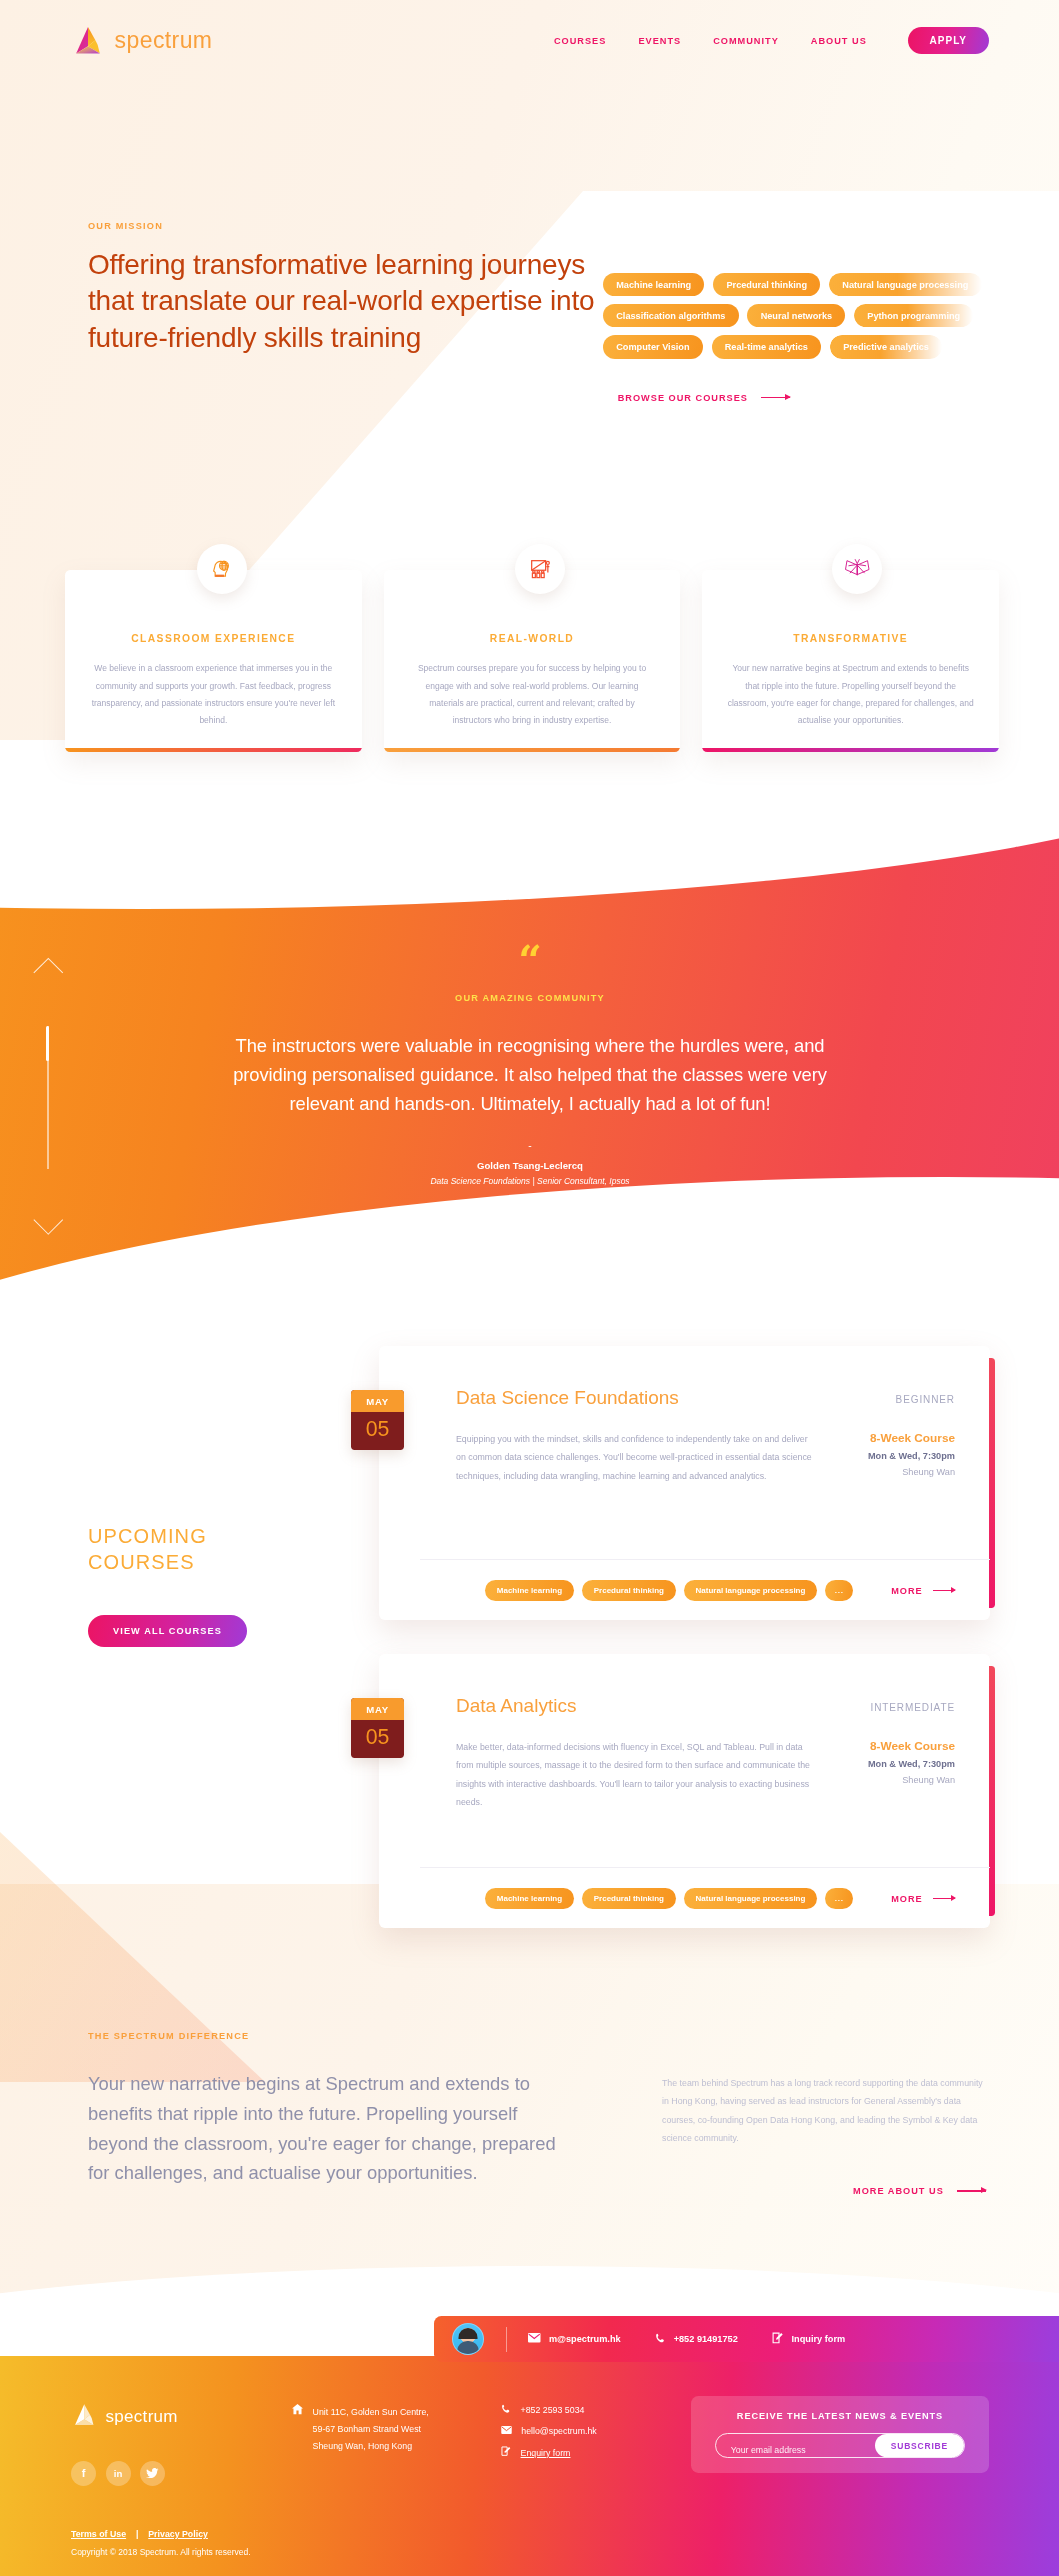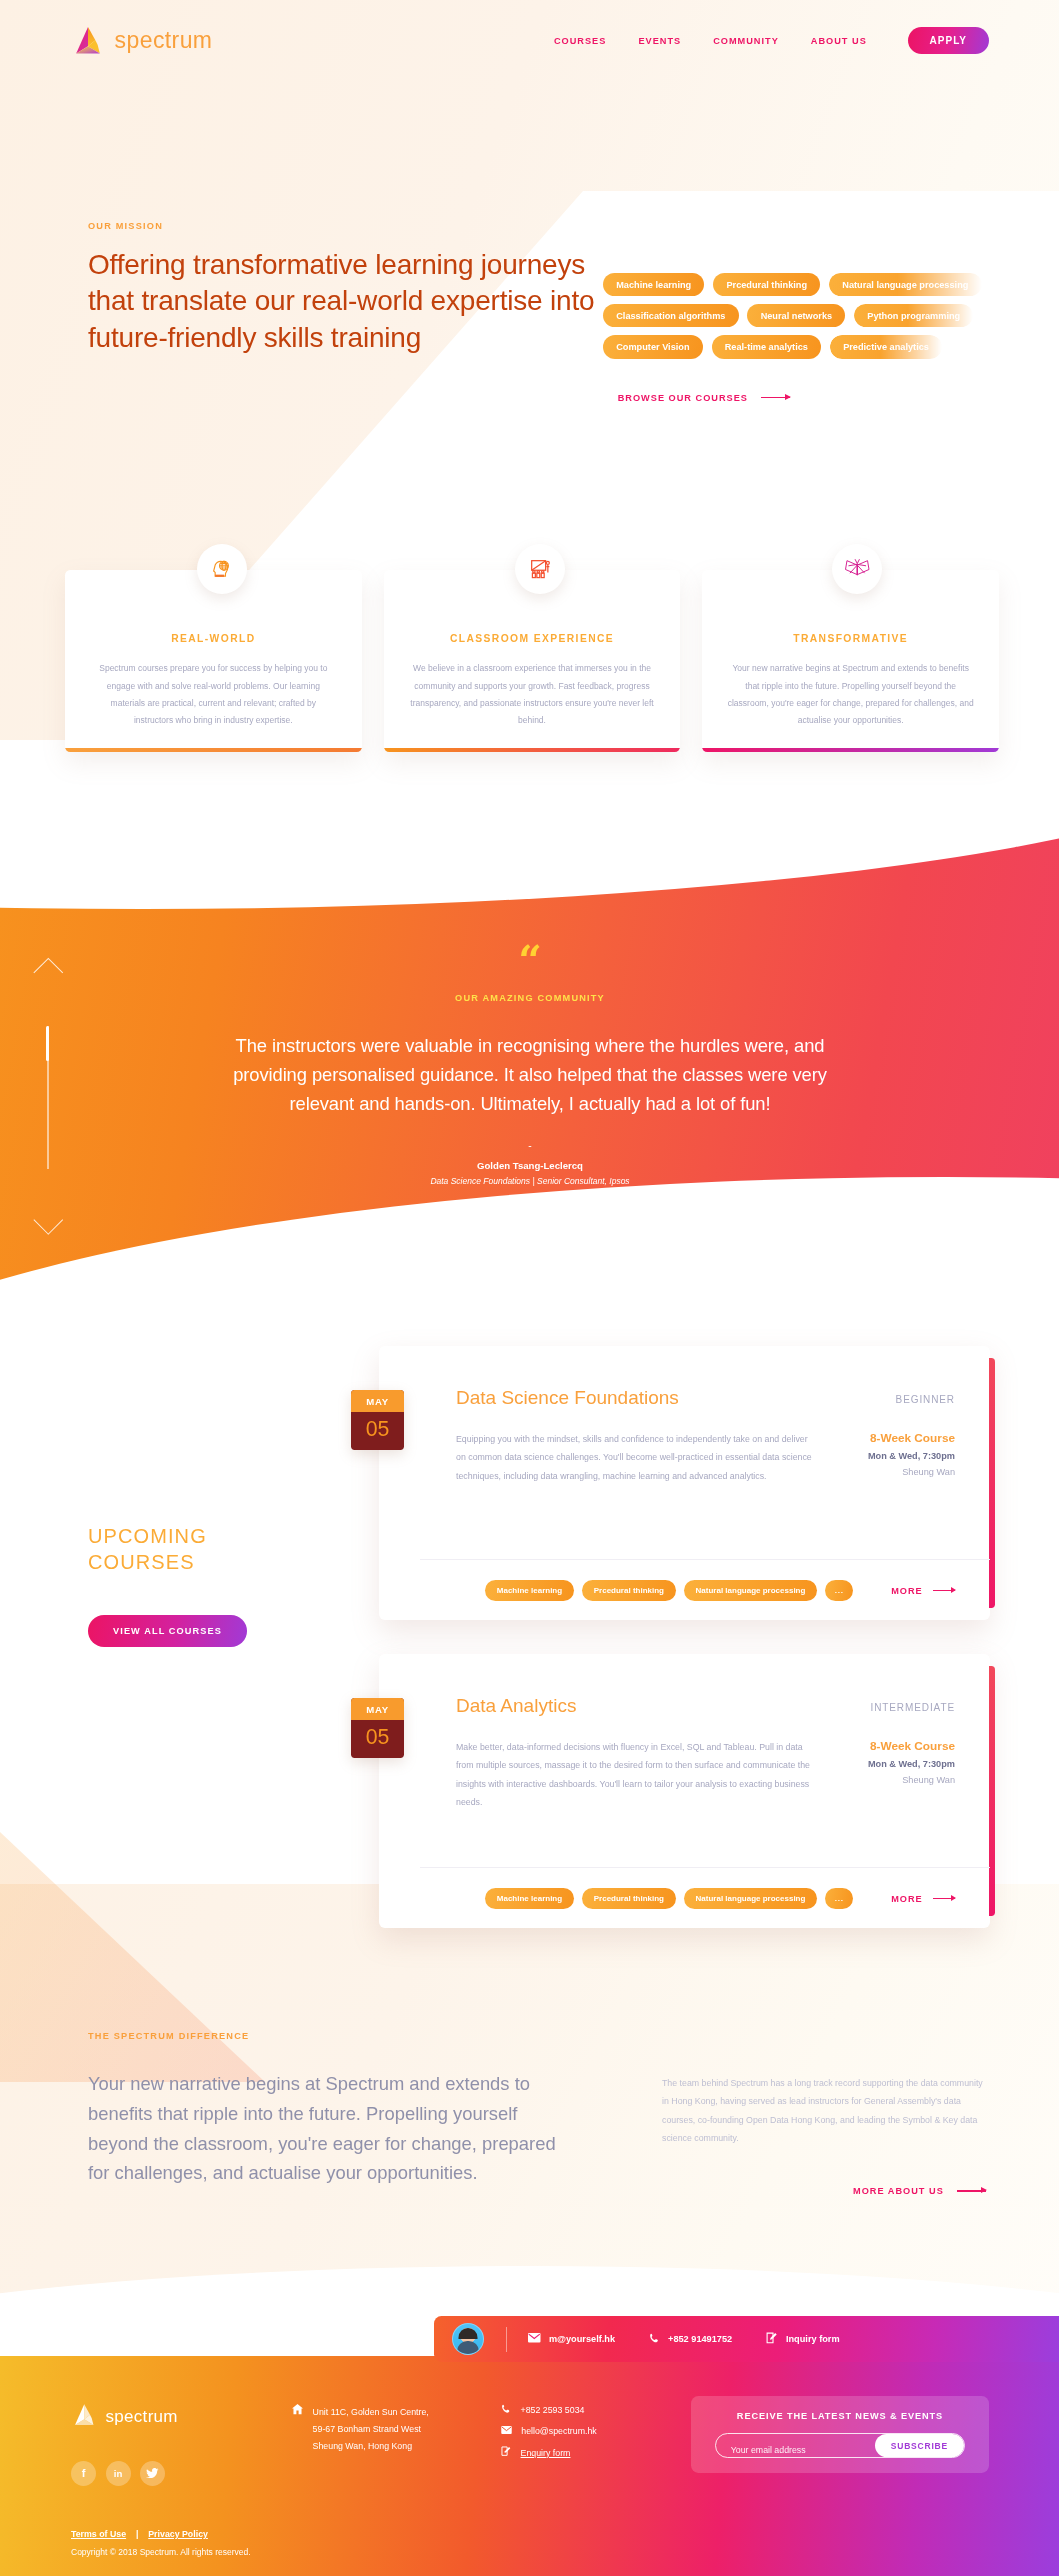--- a/index.html
+++ b/index.html
@@ -327,29 +327,29 @@
           <span class="link-text">BROWSE OUR COURSES</span>
           <span class="arrow"></span>
         </div>
       </div>
     </div>
   </div>
 
   <div class="cards">
 
     <div class="card">
+      <div class="card-title">CLASSROOM EXPERIENCE</div>
+      <div class="card-body">We believe in a classroom experience that immerses you in the community and supports your growth. Fast feedback, progress transparency, and passionate instructors ensure you're never left behind.</div>
+      <div class="card-underline u2"></div>
+    </div>
+
+    <div class="card">
       <div class="card-title">REAL-WORLD</div>
       <div class="card-body">Spectrum courses prepare you for success by helping you to engage with and solve real-world problems. Our learning materials are practical, current and relevant; crafted by instructors who bring in industry expertise.</div>
       <div class="card-underline u1"></div>
-    </div>
-
-    <div class="card">
-      <div class="card-title">CLASSROOM EXPERIENCE</div>
-      <div class="card-body">We believe in a classroom experience that immerses you in the community and supports your growth. Fast feedback, progress transparency, and passionate instructors ensure you're never left behind.</div>
-      <div class="card-underline u2"></div>
     </div>
 
     <div class="card">
       <div class="card-title">TRANSFORMATIVE</div>
       <div class="card-body">Your new narrative begins at Spectrum and extends to benefits that ripple into the future. Propelling yourself beyond the classroom, you're eager for change, prepared for challenges, and actualise  your opportunities.</div>
       <div class="card-underline u3"></div>
     </div>
   </div>
 
   <div style="position:absolute;left:197px;top:544px;width:50px;height:50px;border-radius:50%;background:#fff;box-shadow:0 5.2px 13.2px rgba(170,140,120,.18);display:flex;align-items:center;justify-content:center;z-index:30;">
@@ -486,21 +486,21 @@
   <div class="contact-bar">
     <div class="avatar"></div>
     <div class="cb-sep"></div>
     <div class="cb-item">
       <span>
         <svg width="12.5" height="9.6" viewBox="0 0 17 13">
             <rect x="0" y="0" width="17" height="13" rx="1.5" fill="#fff"></rect>
             <path d="M1 1.5 8.5 7.5 16 1.5" stroke="#ee1d70" stroke-width="1.6" fill="none"></path>
           </svg>
       </span>
-      <span>m@yourself.hk</span>
+      <span>m@spectrum.hk</span>
     </div>
     <div class="cb-item">
       <span>
         <svg width="11" height="11" viewBox="0 0 15 15">
             <path d="M3 1c1 0 1.6 2 1.6 2.6 0 .7-1 1.1-1 1.7 0 1.4 2.8 4.2 4.2 4.2.6 0 1-1 1.7-1 .7 0 2.6.6 2.6 1.6 0 1.2-1.7 2.6-2.8 2.6C6 12.7 1.6 8.3 1.6 3.8 1.6 2.7 1.9 1 3 1z" fill="#fff"></path>
           </svg>
       </span>
       <span>+852 91491752</span>
     </div>
     <div class="cb-item">

